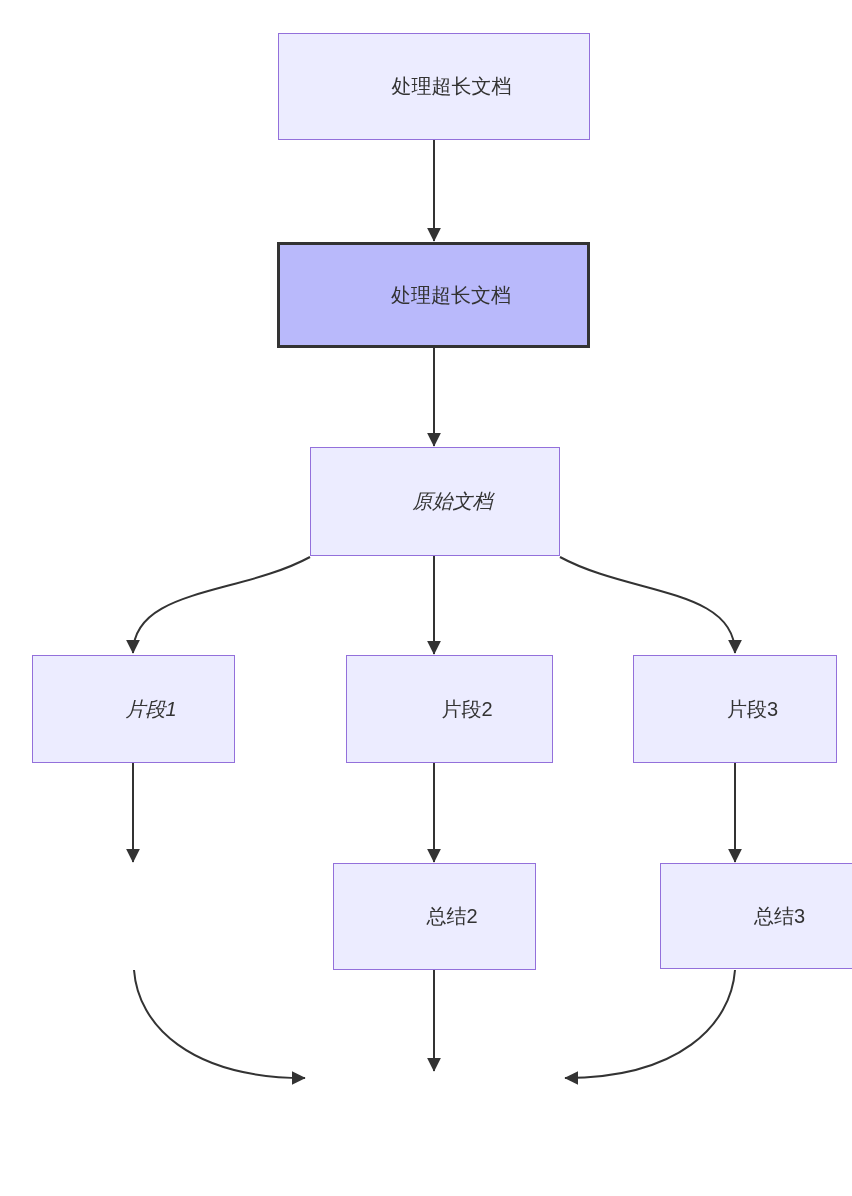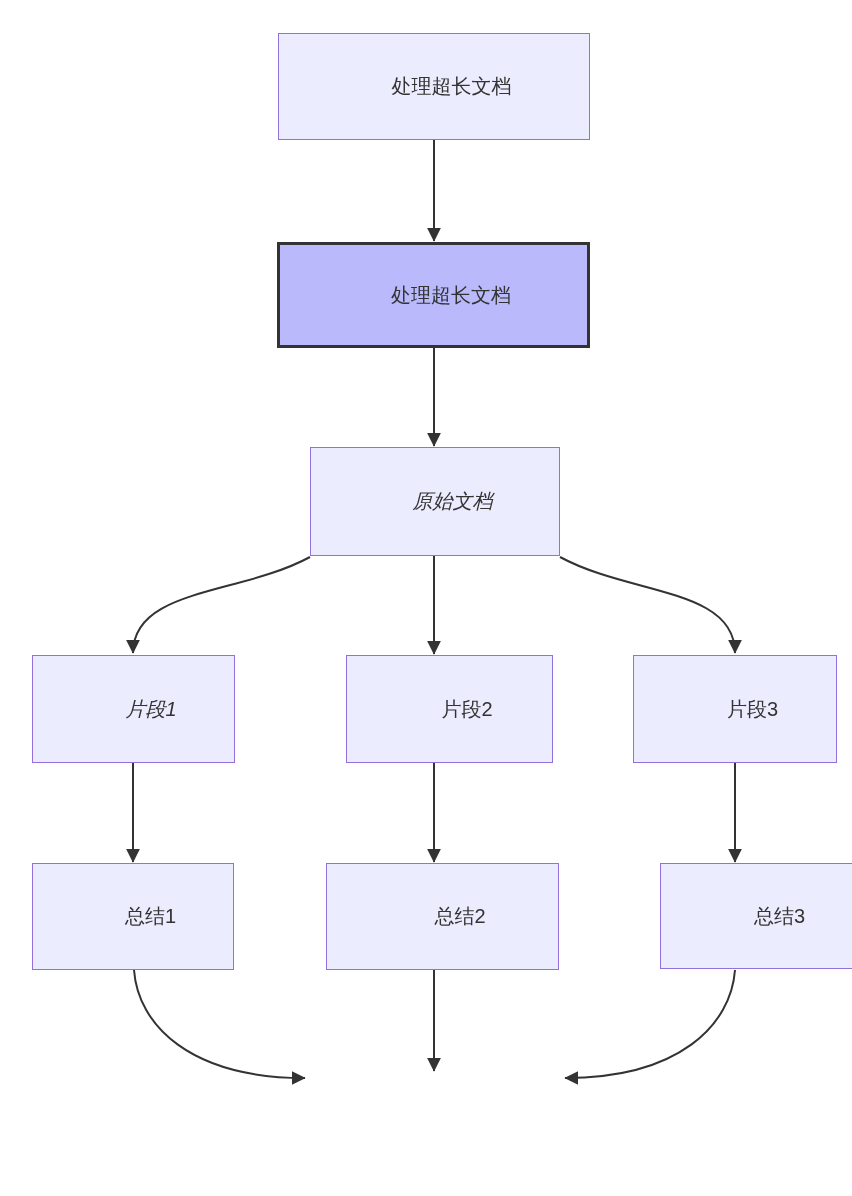--- a/index.html
+++ b/index.html
@@ -55,21 +55,21 @@
     border: 3px solid var(--node-border-emphasis, #333333);
   }
   
   #n-process  { left: 278px; top: 33px;   width: 312px; height: 107px; }
   #n-strategy { left: 277px; top: 242px;  width: 313px; height: 106px; }
   #n-original { left: 310px; top: 447px;  width: 250px; height: 109px; font-style: italic; }
   #n-frag1    { left: 32px;  top: 655px;  width: 203px; height: 108px; font-style: italic; }
   #n-frag2    { left: 333px; top: 655px;  width: 207px; height: 108px; margin-left: 13px; }
   #n-frag3    { left: 633px; top: 655px;  width: 204px; height: 108px; }
   #n-sum1     { left: 32px;  top: 863px;  width: 202px; height: 107px; }
-  #n-sum2     { left: 326px; top: 863px;  width: 233px; height: 107px; }
+  #n-sum2     { left: 333px; top: 863px;  width: 203px; height: 107px; }
   #n-sum3     { left: 660px; top: 863px;  width: 204px; height: 106px; }
   #n-final    { left: 308px; top: 1072px; width: 254px; height: 107px; }
 </style>
 </head>
 <body>
 
 <div id="canvas">
 
   <svg id="edges" viewBox="0 0 852 1196" xmlns="http://www.w3.org/2000/svg">
     <defs>
@@ -107,23 +107,20 @@
   </div>
 
   <div id="n-frag2" class="node node-light">
     <span>片段2</span>
   </div>
 
   <div id="n-frag3" class="node node-light">
     <span>片段3</span>
   </div>
 
-  <div id="n-sum1" class="node node-light">
-    <span>总结1</span>
-  </div>
 
   <div id="n-sum2" class="node node-light">
     <span>总结2</span>
   </div>
 
   <div id="n-sum3" class="node node-light">
     <span>总结3</span>
   </div>
 
 

